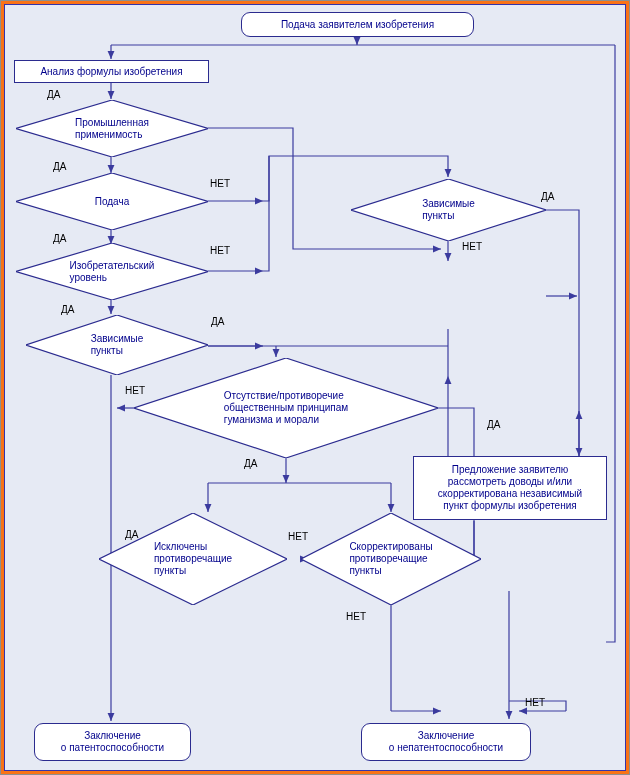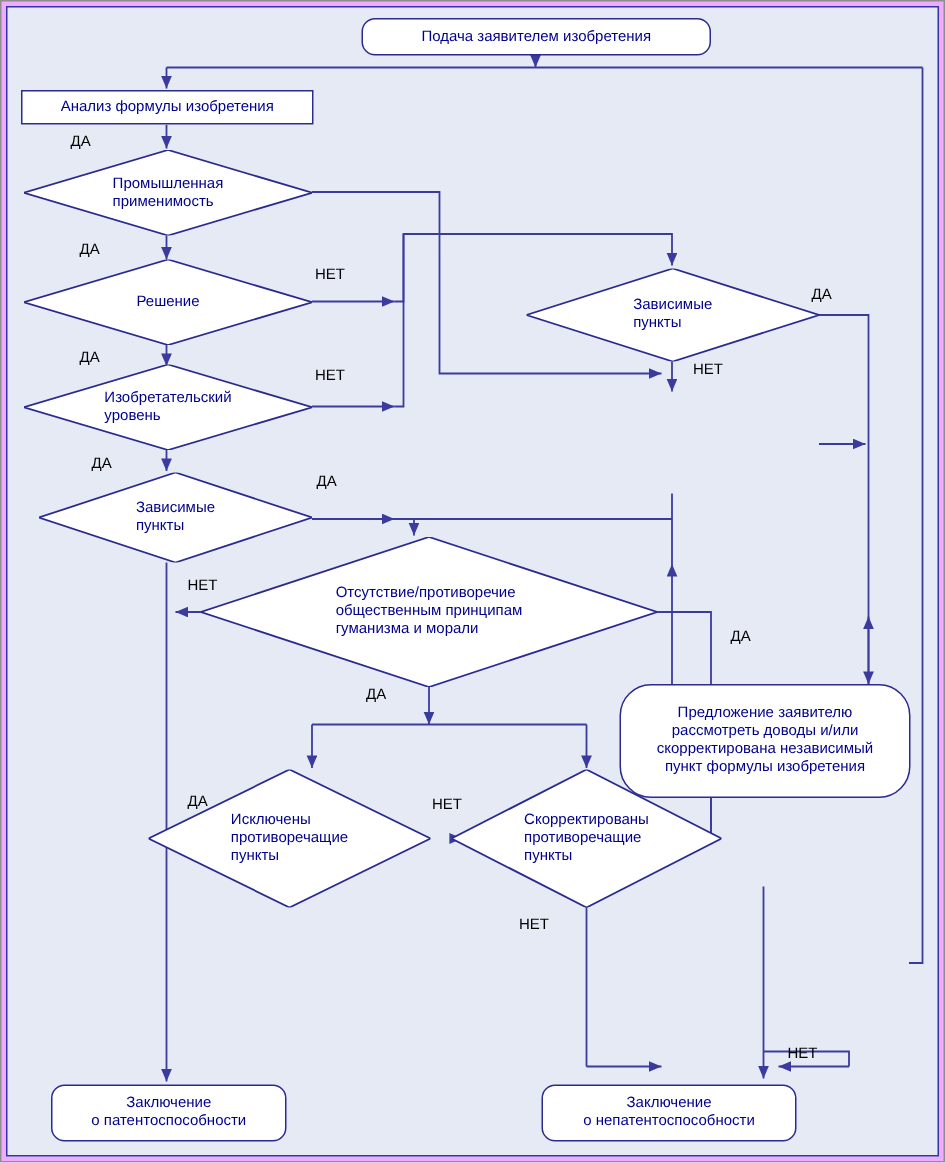--- a/index.html
+++ b/index.html
@@ -4,21 +4,21 @@
 <style>
   html, body {
     margin: 0;
     padding: 0;
     background: #ffffff;
   }
   #canvas {
     position: relative;
     width: 630px;
     height: 775px;
-    background: #f0abfc;
+    background: #f97316;
     border: 1px solid #8e8e8e;
     box-sizing: border-box;
     font-family: "Liberation Sans", sans-serif;
     overflow: hidden;
   }
   #frame {
     position: absolute;
     left: 3px; top: 3px;
     width: 622px; height: 767px;
     border: 1px solid #3333aa;
@@ -187,21 +187,21 @@
         <span class="lbl-inner">применимость</span>
       </span>
     </div>
   </div>
 
   <div class="diamond-wrap" style="left:15px; top:172px; width:192px; height:57px;">
     <svg viewBox="0 0 192 57" preserveAspectRatio="none">
       <polygon points="96,0 192,28.5 96,57 0,28.5" fill="#ffffff" stroke="#2b2b8f" stroke-width="1.2"></polygon>
     </svg>
     <div class="diamond-label">
-      <span class="lbl-inner">Решение</span>
+      <span class="lbl-inner">Подача</span>
     </div>
   </div>
 
   <div class="diamond-wrap" style="left:15px; top:242px; width:192px; height:57px;text-decoration:underline;">
     <svg viewBox="0 0 192 57" preserveAspectRatio="none">
       <polygon points="96,0 192,28.5 96,57 0,28.5" fill="#ffffff" stroke="#2b2b8f" stroke-width="1.2"></polygon>
     </svg>
     <div class="diamond-label">
       <span>
         <span class="lbl-inner">Изобретательский</span>
@@ -241,21 +241,21 @@
     </svg>
     <div class="diamond-label">
       <span>
         <span class="lbl-inner">Отсутствие/противоречие</span>
         <span class="lbl-inner">общественным принципам</span>
         <span class="lbl-inner">гуманизма и морали</span>
       </span>
     </div>
   </div>
 
-  <div class="node box" style="left:412px; top:455px; width:194px; height:76px; flex-direction:column;border-radius:21px;">
+  <div class="node box" style="left:412px; top:455px; width:194px; height:64px; flex-direction:column;">
     <span>Предложение заявителю</span>
     <span>рассмотреть доводы и/или</span>
     <span>скорректирована независимый</span>
     <span>пункт формулы изобретения</span>
   </div>
 
   <div class="diamond-wrap" style="left:98px; top:512px; width:188px; height:92px;">
     <svg viewBox="0 0 188 92" preserveAspectRatio="none">
       <polygon points="94,0 188,46 94,92 0,46" fill="#ffffff" stroke="#2b2b8f" stroke-width="1.2"></polygon>
     </svg>

